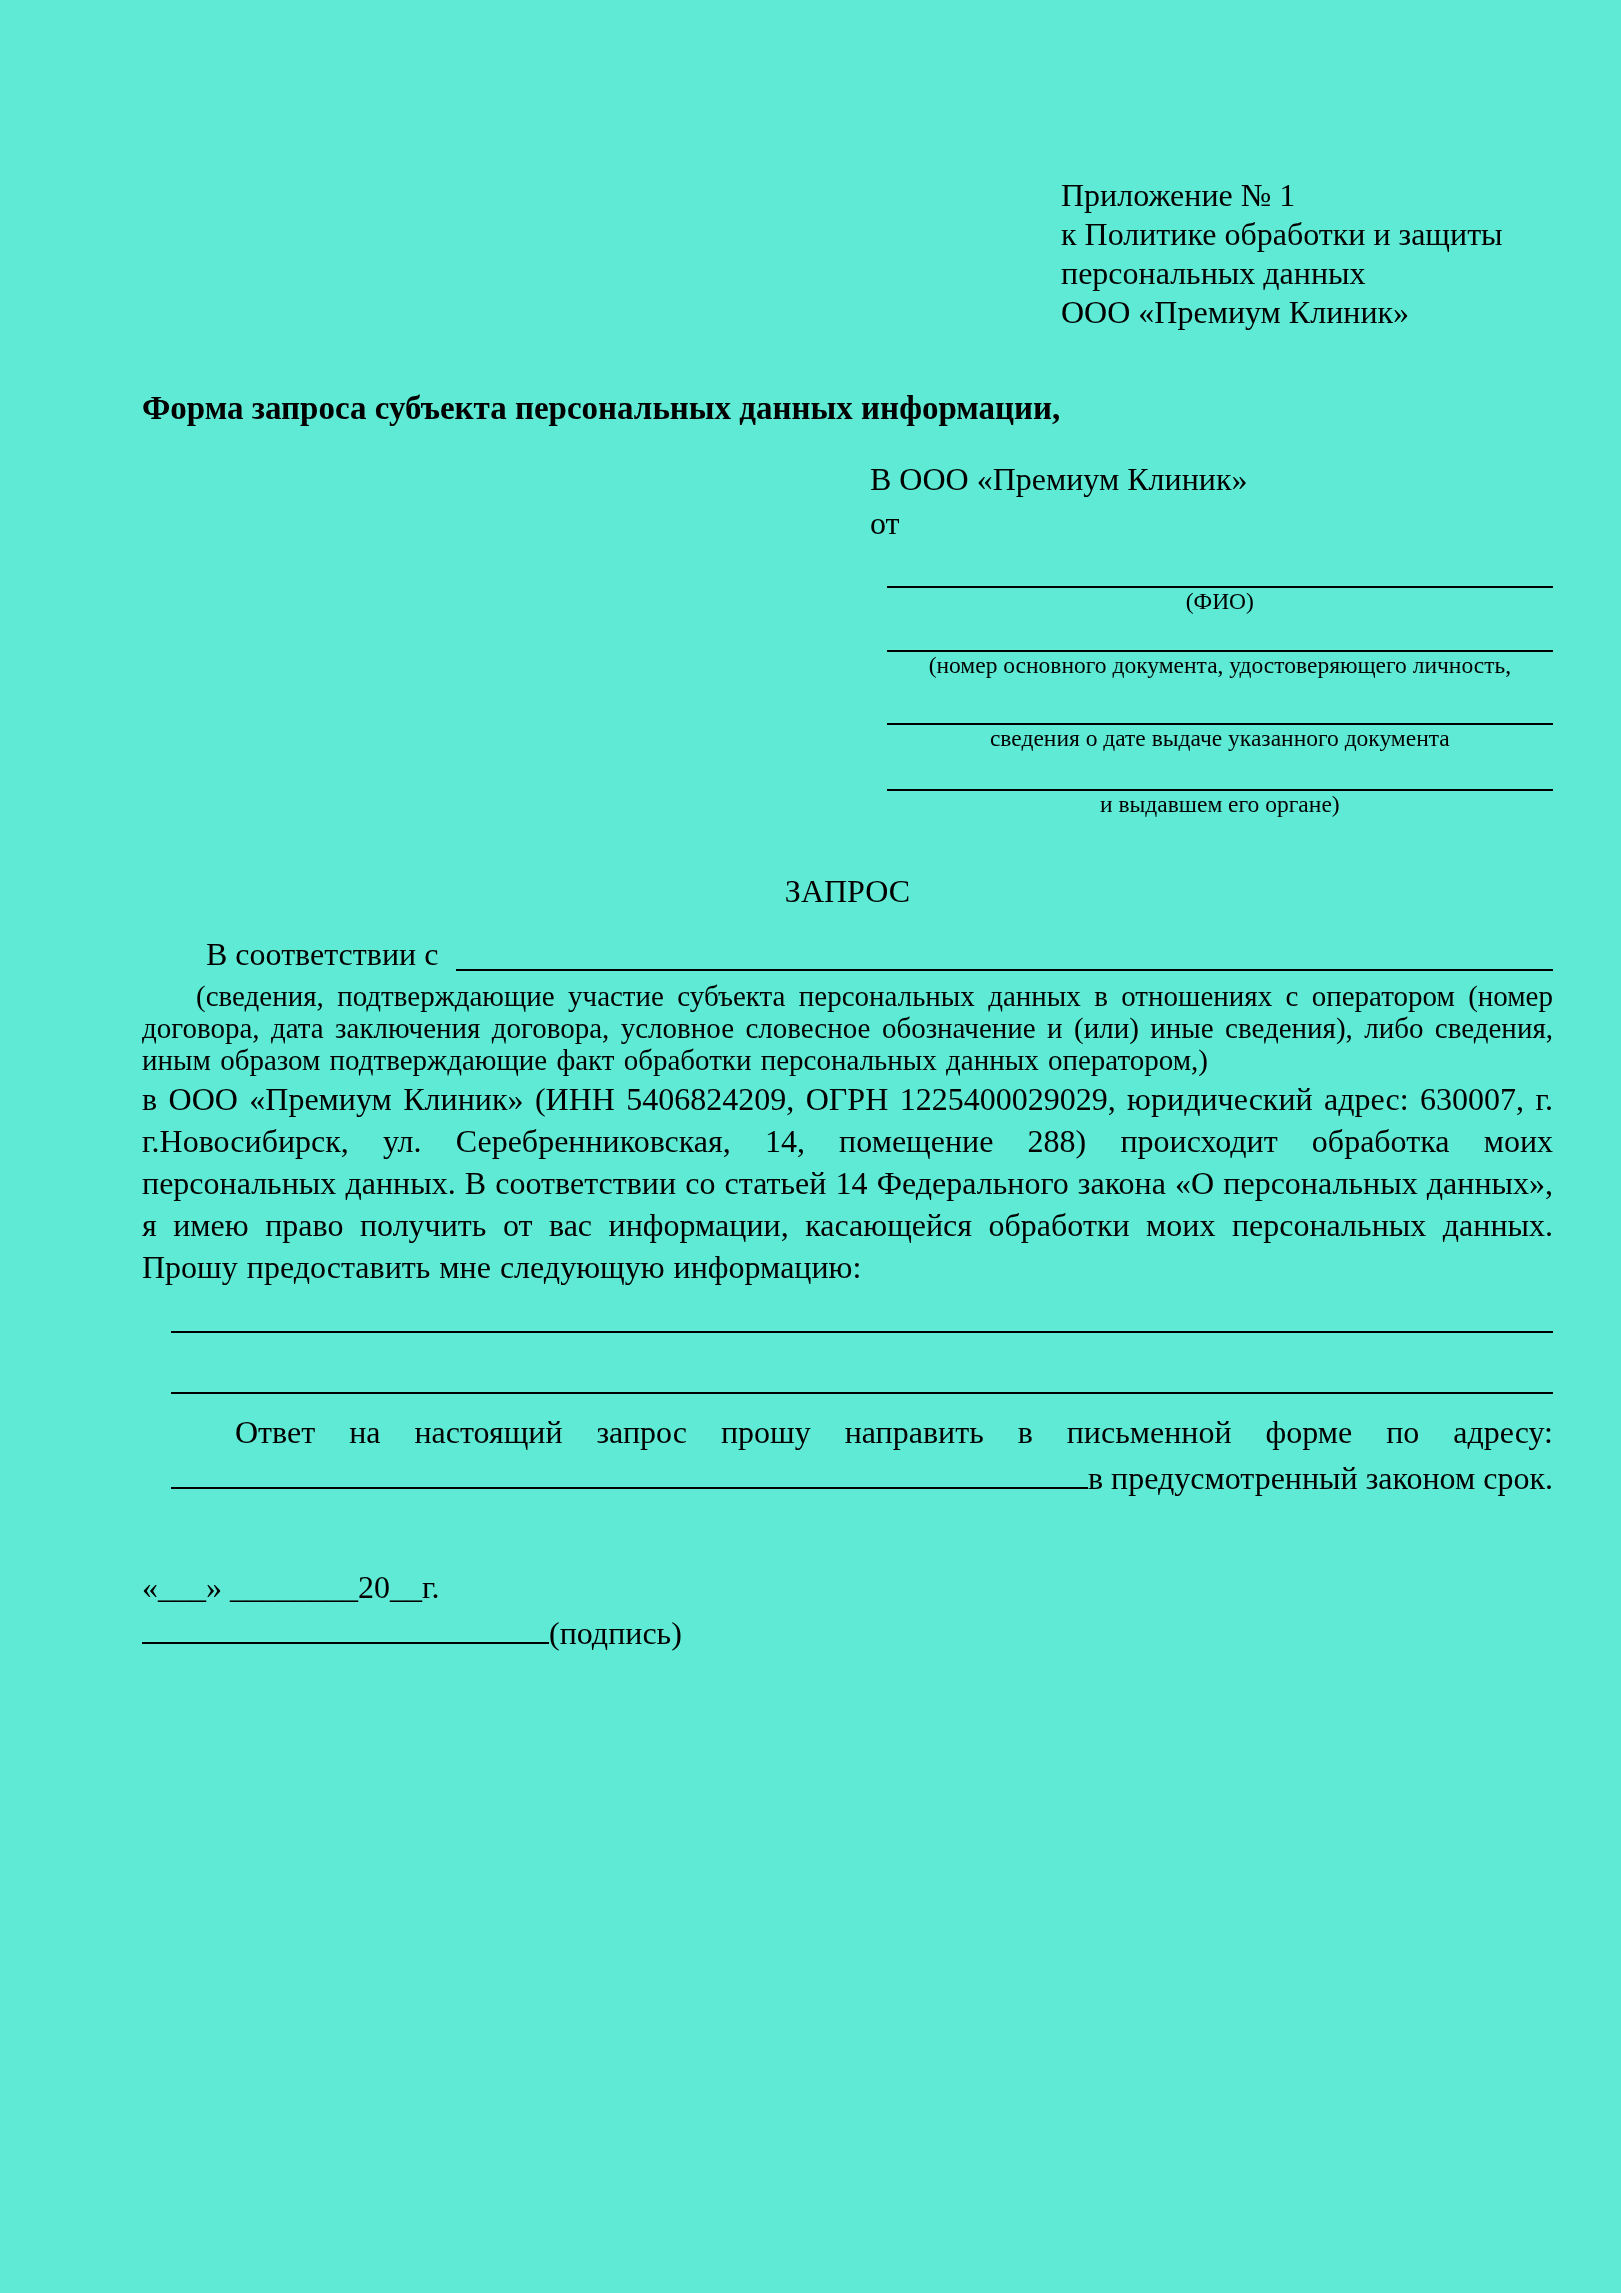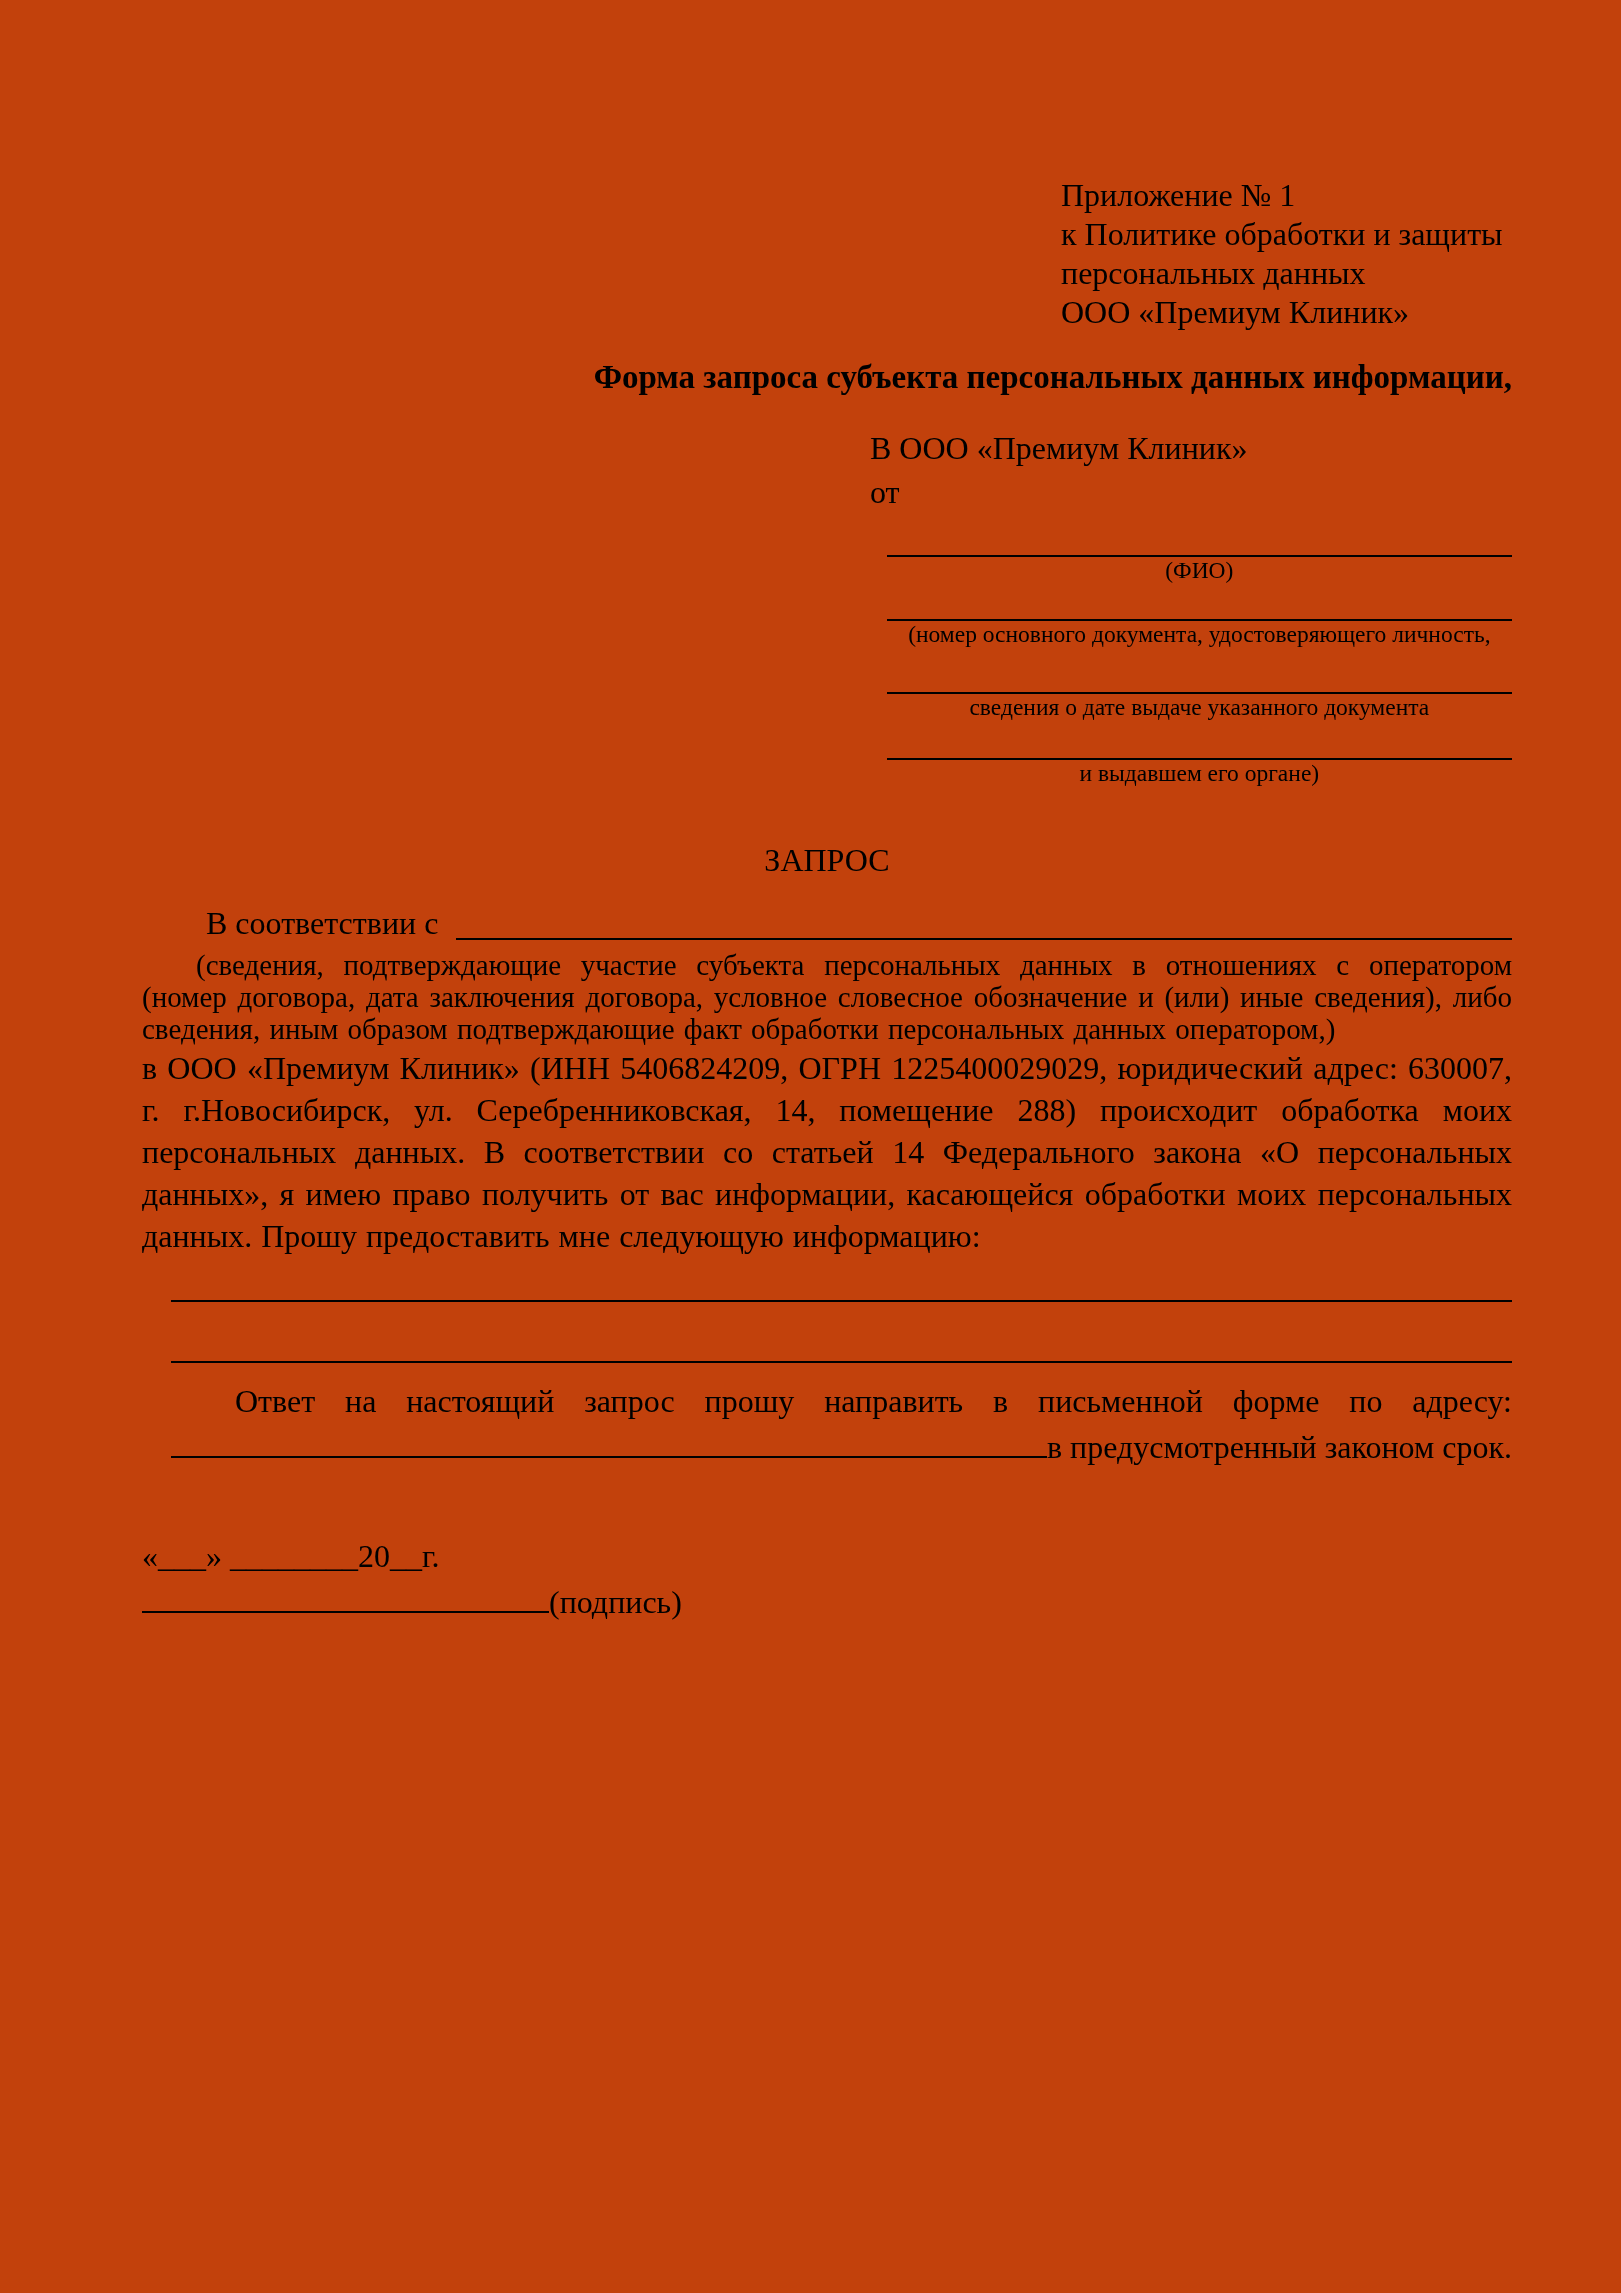--- a/index.html
+++ b/index.html
@@ -1,37 +1,37 @@
 <!DOCTYPE html>
 <html><head>
 <meta charset="utf-8">
 <style>
   html, body { margin: 0; padding: 0; background: #ffffff; }
   .page {
     position: relative;
     width: 1621px;
     height: 2294px;
-    background: #c2410c;
+    background: #5eead4;
     color: #000000;
     font-family: "Liberation Serif", "DejaVu Serif", serif;
     font-size: 32px;
     box-sizing: border-box;
-    padding: 176px 109px 0 142px;
+    padding: 176px 68px 0 142px;
     overflow: hidden;
   }
   
   .header-ref {
     margin-left: 919px;
     line-height: 39px;
     text-align: left;
   }
   
   .form-title {
-    margin-top: 24px;
-    text-align: right;
+    margin-top: 55px;
+    text-align: left;
     font-weight: bold;
     font-size: 33px;
     line-height: 43px;
   }
   
   .addressee {
     margin-top: 27.4px;
     margin-left: 728px;
     line-height: 44px;
   }

